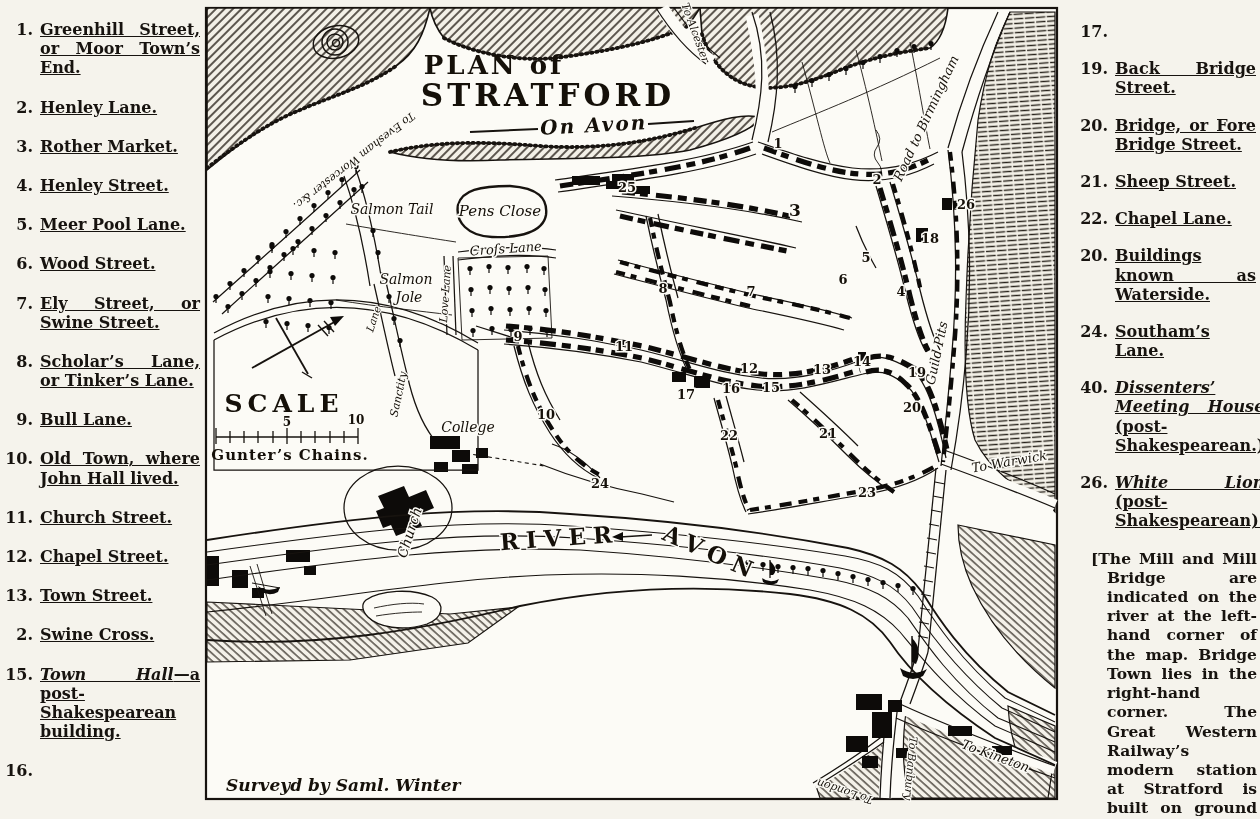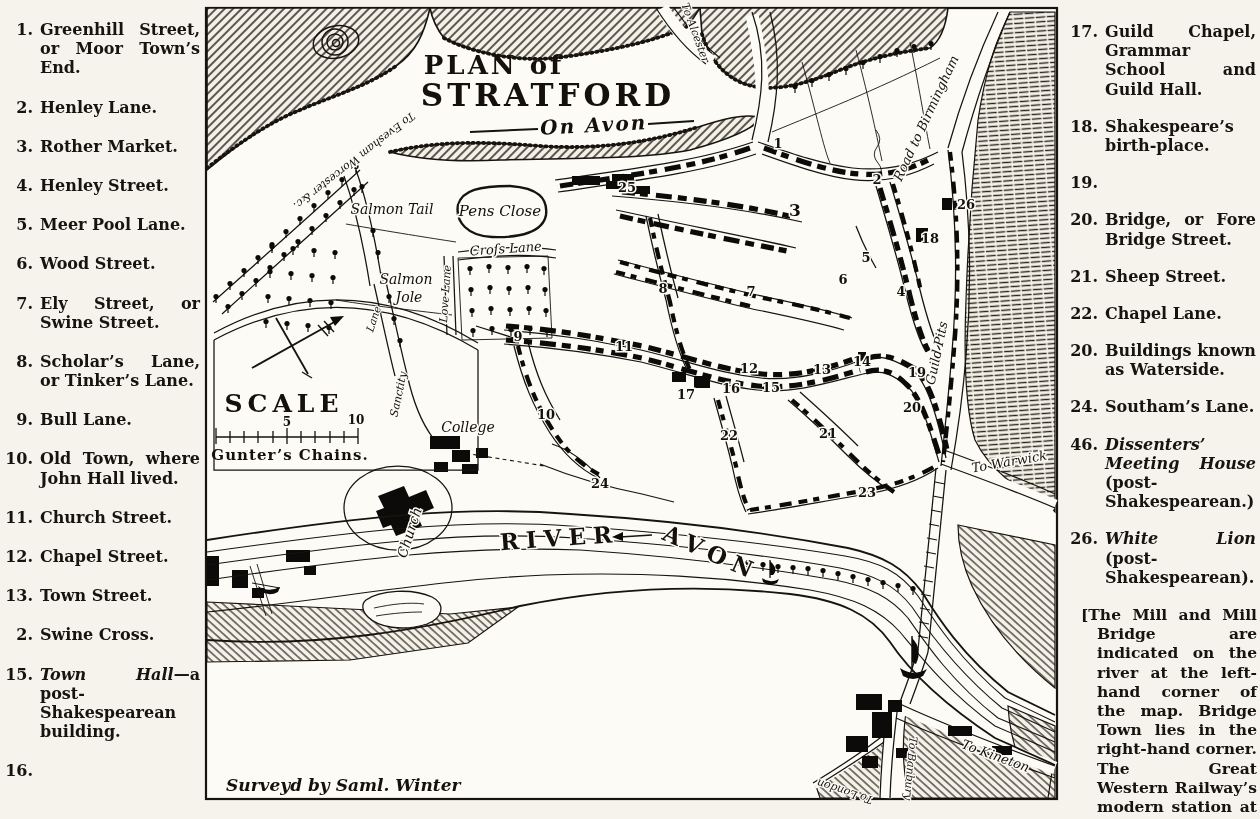--- a/index.html
+++ b/index.html
@@ -1,24 +1,24 @@
 <!DOCTYPE html>
 <html><head>
 <meta charset="utf-8">
 <style>
   html,body{margin:0;padding:0;background:#e9e6de;}
   .page{position:relative;width:1260px;height:819px;background:#f5f3ec;overflow:hidden;
         font-family:"DejaVu Serif",serif;color:#17130f;}
   .leg{position:absolute;top:0;height:819px;box-sizing:border-box;font-weight:bold;}
   .leg.left{left:0;width:205px;padding:20px 4px 0 0;}
-  .leg.right{left:1059px;width:201px;padding:22px 3px 0 6px;}
+  .leg.right{left:1059px;width:201px;padding:22px 3px 0 16px;}
   .li{display:flex;margin-bottom:20px;font-size:16px;line-height:1.2;}
   .leg.right .li{margin-bottom:18px;}
   .li .n{flex:0 0 33px;text-align:right;padding-right:7px;}
-  .li .t{flex:1;text-align:justify;padding-right:1px;}
+  .li .t{flex:1;text-align:justify;padding-right:1px;text-decoration:underline;}
   .note{font-size:15.5px;line-height:1.24;text-align:justify;margin:2px 0 0 16px;
         padding-left:16px;text-indent:-16px;}
   svg{position:absolute;left:0;top:0;}
   .rd{fill:none;stroke:#17130f;stroke-width:1.25;}
   .rdt{fill:none;stroke:#17130f;stroke-width:0.9;}
   .dsh{fill:none;stroke:#17130f;stroke-width:1.1;stroke-dasharray:4 3.5;}
   .rdw{fill:none;stroke:#fcfbf6;stroke-width:13;}
   .bl{fill:none;stroke:#0d0b09;stroke-width:5.2;stroke-dasharray:13 5 8 8 16 6 9 7;}
   .bl2{fill:none;stroke:#0d0b09;stroke-width:4.2;stroke-dasharray:9 6 6 9 12 7;}
   .riv{fill:none;stroke:#17130f;stroke-width:1.05;}
@@ -498,28 +498,24 @@
         <span class="t"><i>Town Hall</i><span>—a post-Shakespearean building.</span></span>
       </div>
     <div class="li">
         <span class="n">16.</span>
       </div>
   </div>
 
   <div class="leg right">
     <div class="li">
         <span class="n">17.</span>
-        <span class="t"><i></i><span>Guild Chapel, Grammar School and Guild Hall.</span></span>
-      </div>
-    <div class="li">
-        <span class="n">18.</span>
-        <span class="t"><i></i><span>Shakespeare’s birth-place.</span></span>
       </div>
     <div class="li">
         <span class="n">19.</span>
+        <span class="t"><i></i><span>Back Bridge Street.</span></span>
       </div>
     <div class="li">
         <span class="n">20.</span>
         <span class="t"><i></i><span>Bridge, or Fore Bridge Street.</span></span>
       </div>
     <div class="li">
         <span class="n">21.</span>
         <span class="t"><i></i><span>Sheep Street.</span></span>
       </div>
     <div class="li">
@@ -528,21 +524,21 @@
       </div>
     <div class="li">
         <span class="n">20.</span>
         <span class="t"><i></i><span>Buildings known as Waterside.</span></span>
       </div>
     <div class="li">
         <span class="n">24.</span>
         <span class="t"><i></i><span>Southam’s Lane.</span></span>
       </div>
     <div class="li">
-        <span class="n">46.</span>
+        <span class="n">40.</span>
         <span class="t"><i>Dissenters’ Meeting House</i><span> (post-Shakespearean.)</span></span>
       </div>
     <div class="li">
         <span class="n">26.</span>
         <span class="t"><i>White Lion</i><span> (post-Shakespearean).</span></span>
       </div>
     <p class="note"><span>[The Mill and Mill Bridge are indicated on the river at the left-hand corner of the map. Bridge Town lies in the right-hand corner. The Great Western Railway’s modern station at Stratford is built on ground to the right of the road “to Alcester.”]</span></p>
   </div>
 
 </div>

